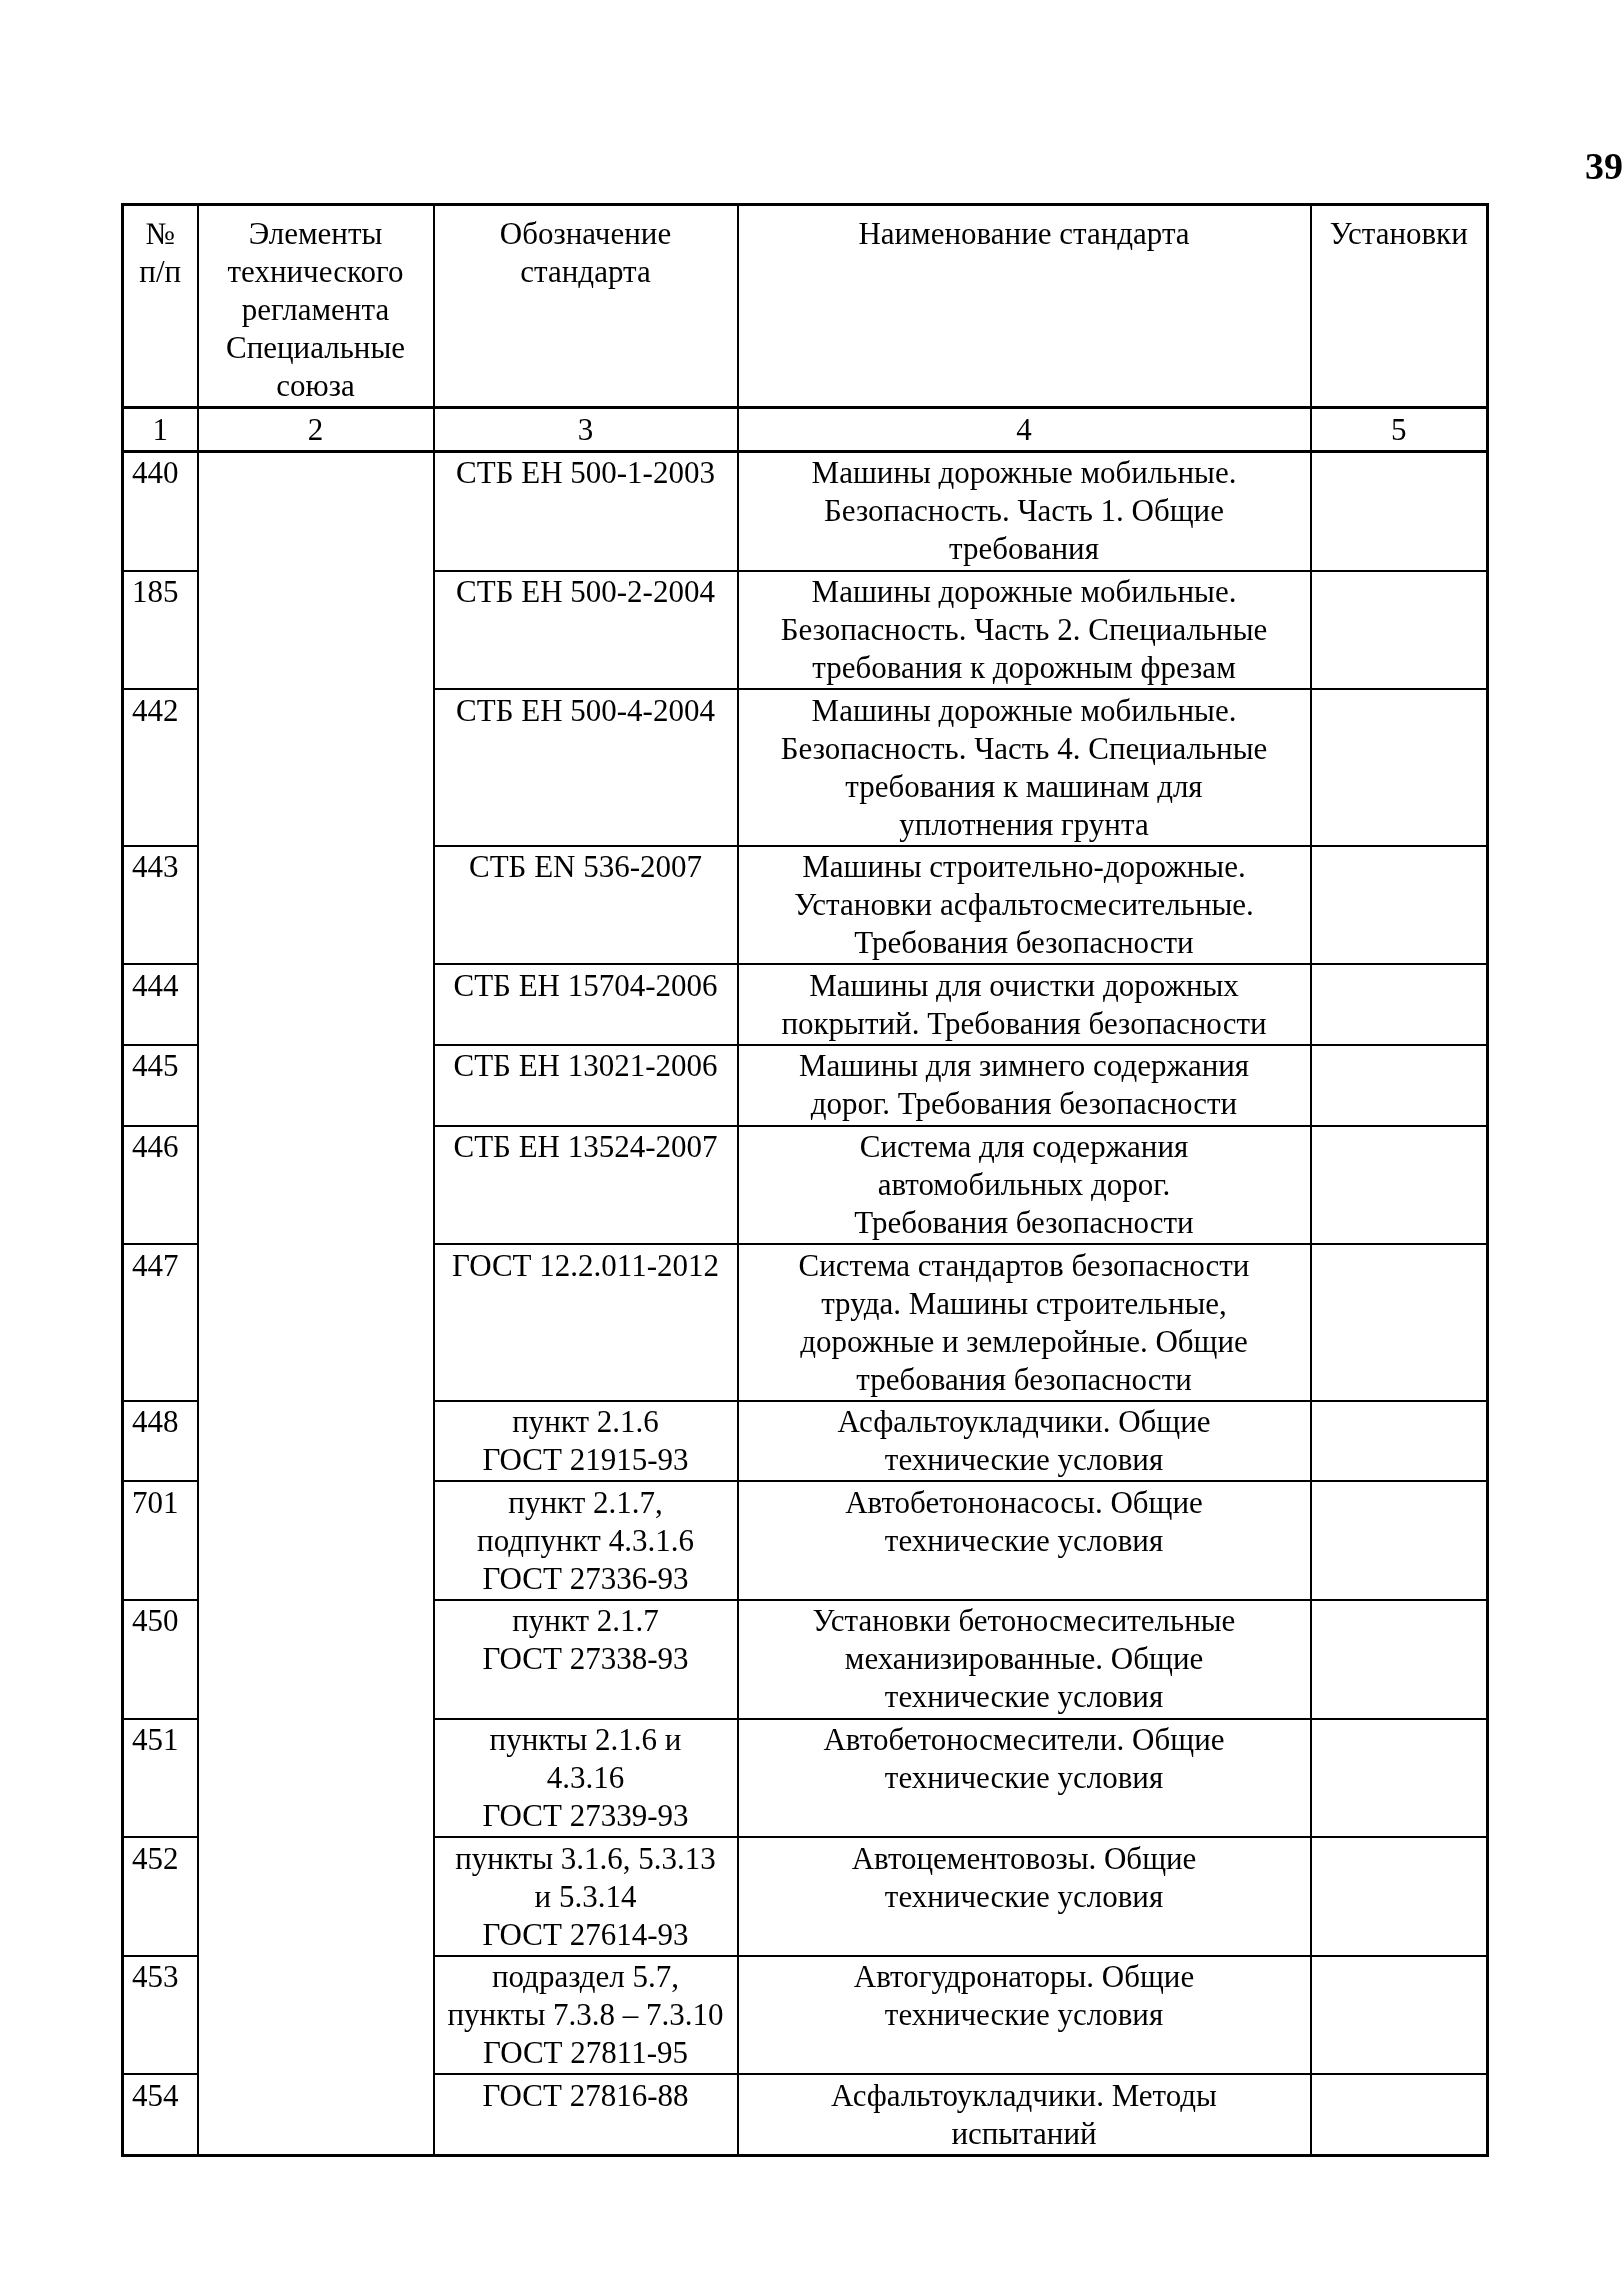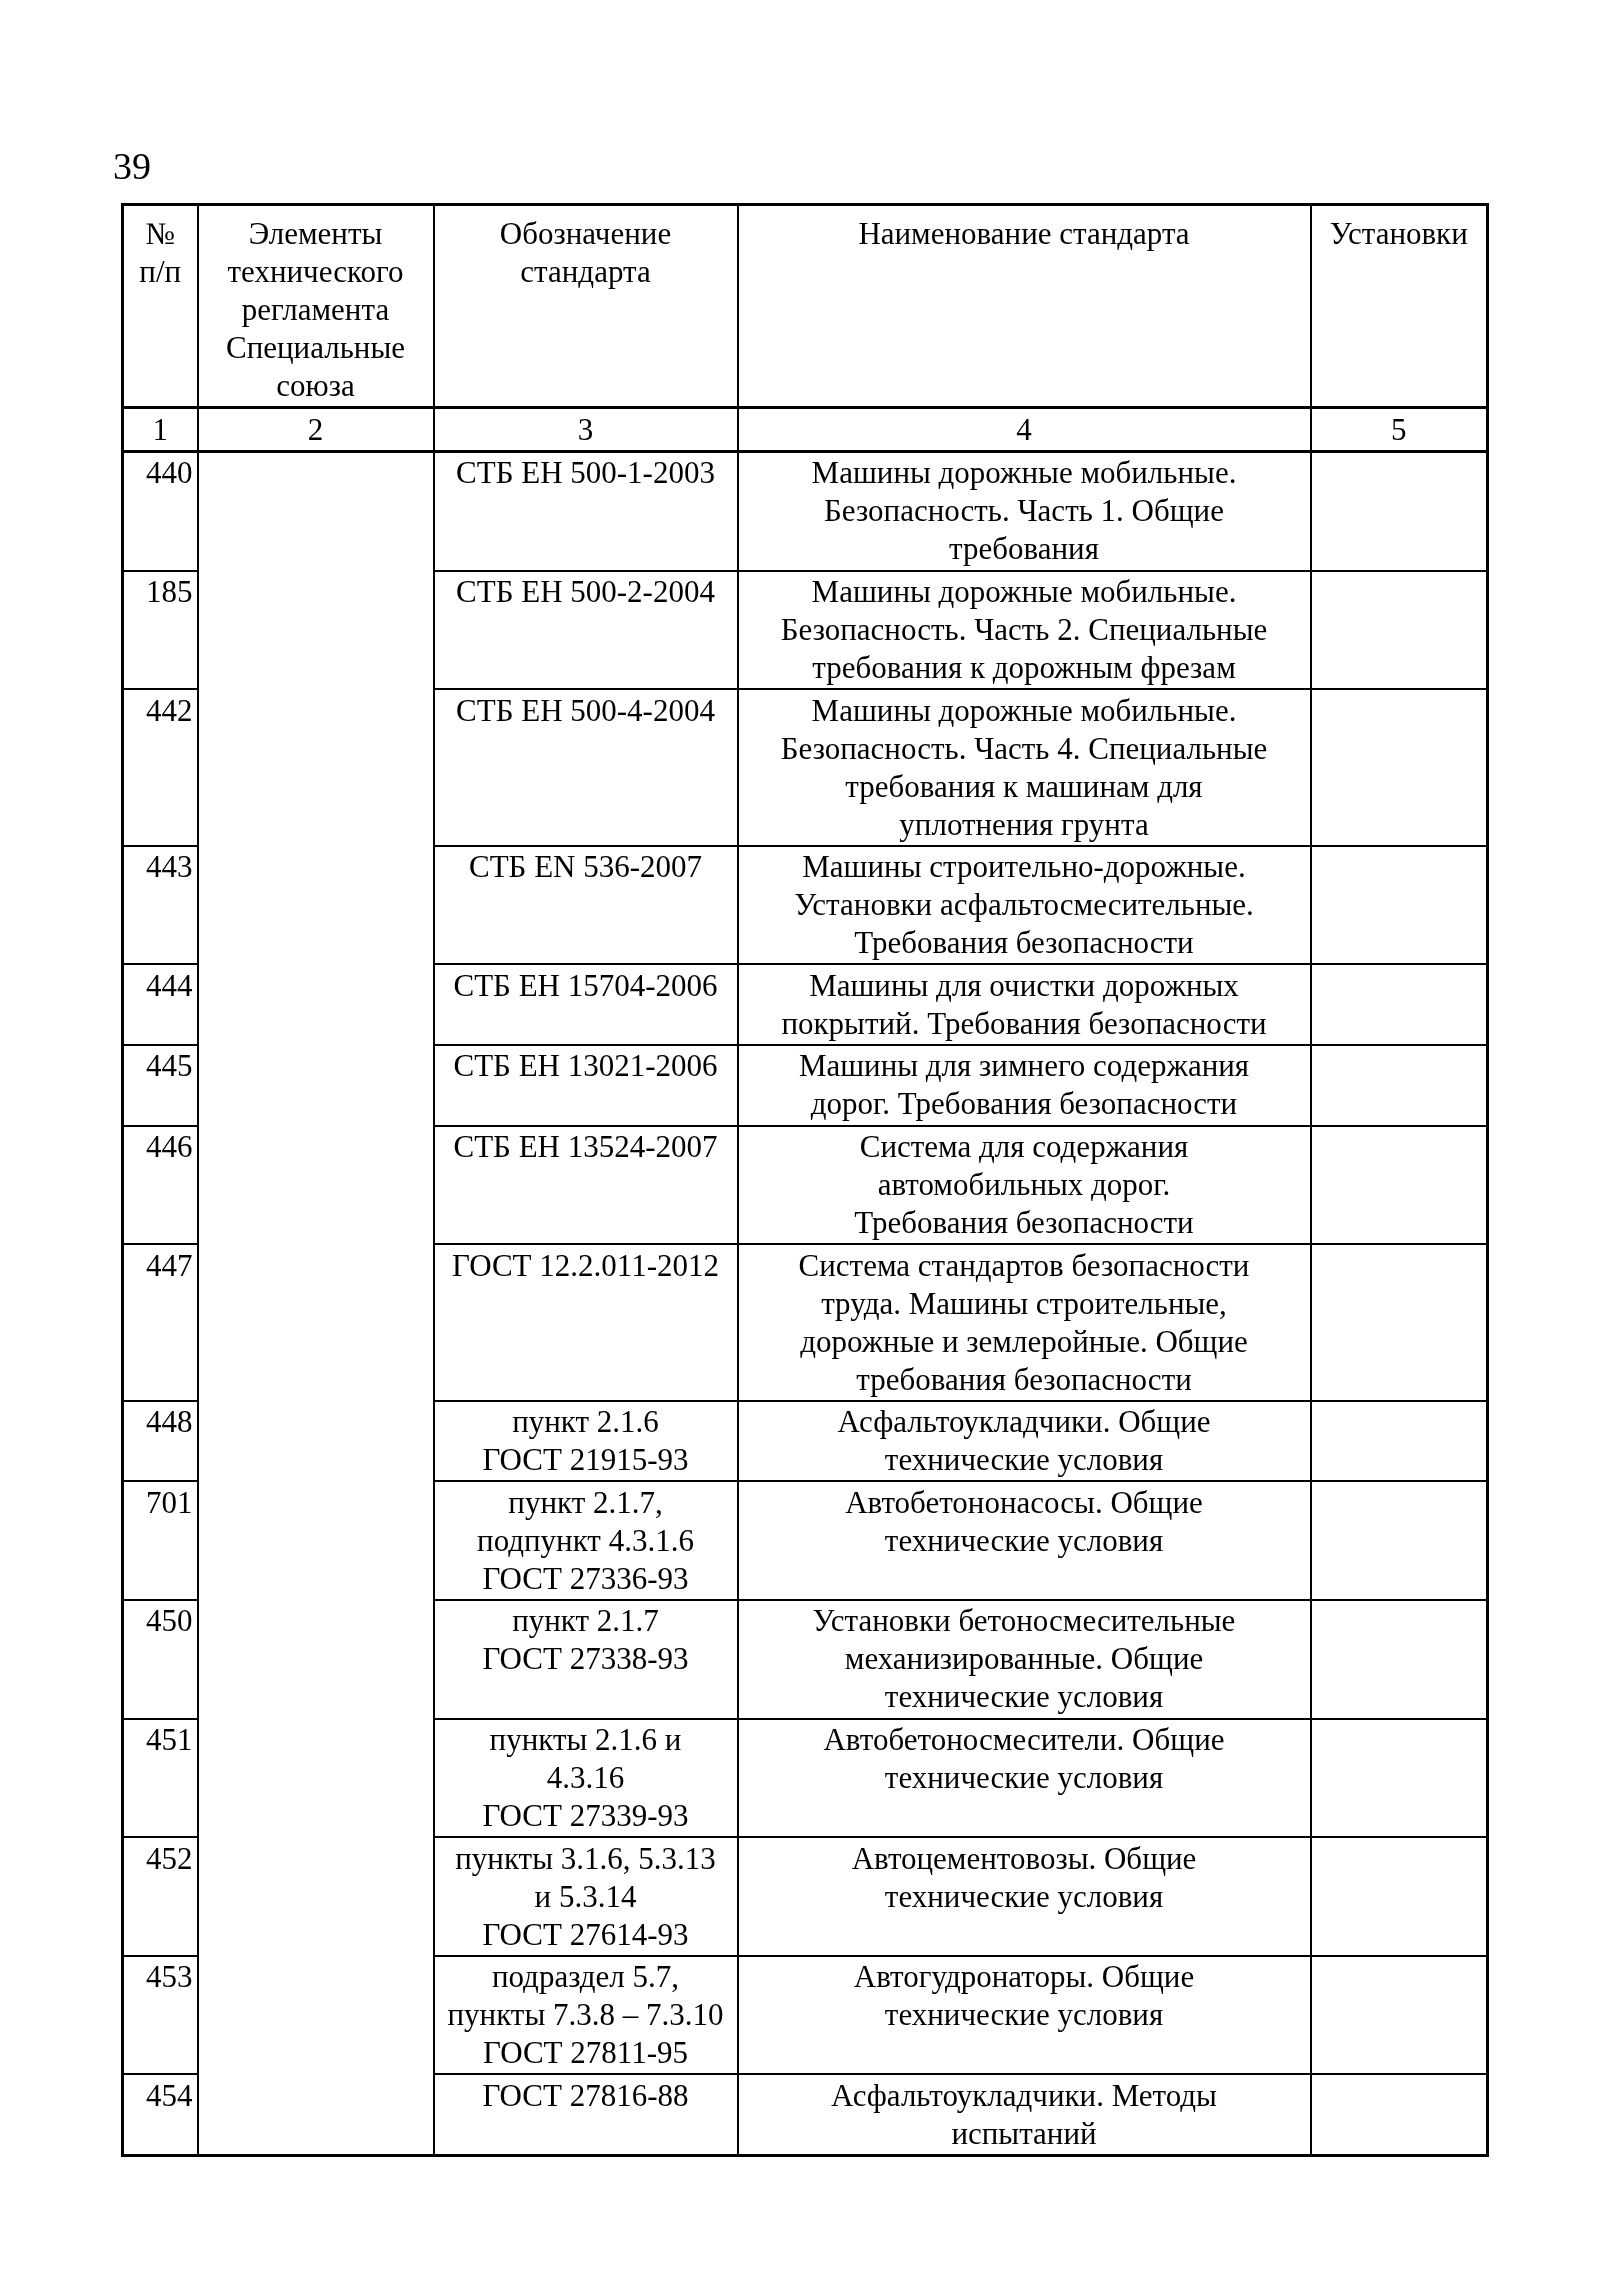--- a/index.html
+++ b/index.html
@@ -15,23 +15,24 @@
     position: relative;
     overflow: hidden;
   }
   .page-number {
     position: absolute;
     top: 147px;
     left: 0;
     width: 100%;
     box-sizing: border-box;
     padding-left: 113px;
-    text-align: left;
+    text-align: right;
     font-size: 38px;
     line-height: 1;
+    font-weight: bold;
   }
   table.std {
     position: absolute;
     left: 121px;
     top: 203px;
     width: 1365px;
     border-collapse: collapse;
     table-layout: fixed;
     border: 3.9px solid #000;
   }
@@ -60,21 +61,21 @@
     text-align: center;
     height: 35px;
     padding: 1.3px 0;
     border-bottom-width: 3.9px;
   }
   tbody td {
     border-top-width: 2.6px;
   }
   td.c-num {
     padding: 1.3px 3.9px 1.3px 7.9px;
-    text-align: right;
+    text-align: left;
   }
   td.c-elems { padding: 1.3px 5.2px; }
   td.c-desig, td.c-name { text-align: center; }
   td.c-note { padding: 1.3px 5.2px; }
 </style>
 </head>
 <body>
 
 <div class="page-number">39</div>
 

